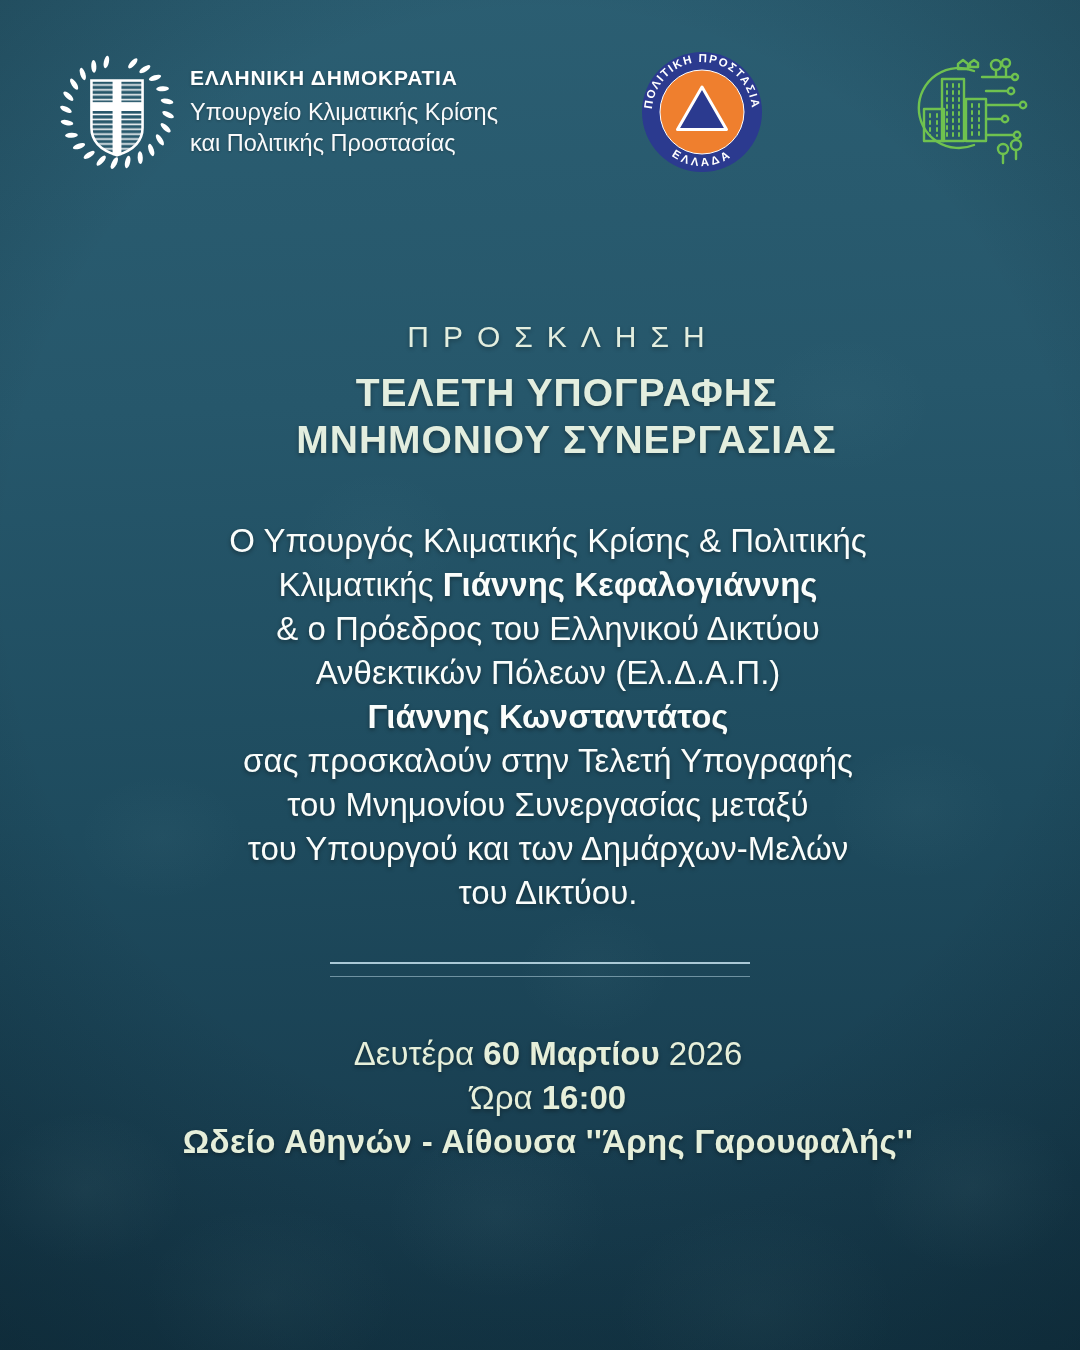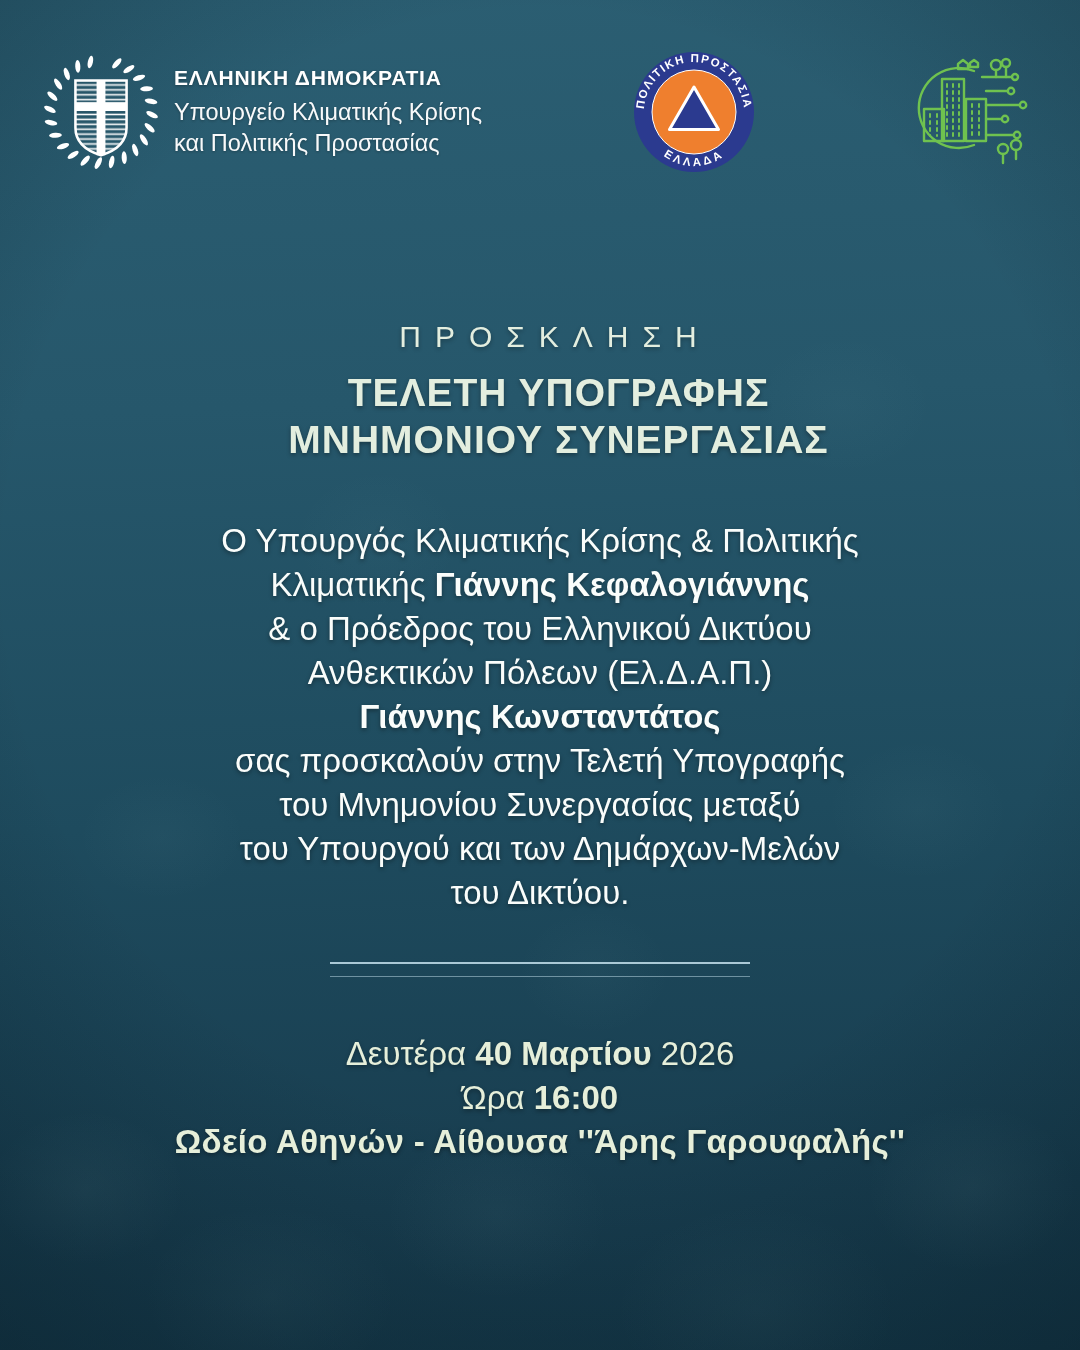--- a/index.html
+++ b/index.html
@@ -23,21 +23,21 @@
       radial-gradient(130px 100px at 85% 60%, rgba(150,200,205,.04), transparent 70%),
       radial-gradient(110px 90px at 55% 72%, rgba(150,200,205,.035), transparent 70%),
       radial-gradient(120px 100px at 35% 40%, rgba(150,200,205,.03), transparent 70%),
       radial-gradient(130px 100px at 78% 30%, rgba(150,200,205,.03), transparent 70%);
   }
   
   .poster::after{
     content:"";position:absolute;inset:0;pointer-events:none;
     background:radial-gradient(ellipse 90% 75% at 50% 42%, rgba(0,0,0,0) 55%, rgba(4,22,31,.42) 100%);
   }
-  .layer{position:absolute;left:0;right:0;z-index:2;}
+  .layer{position:absolute;left:16px;right:0;z-index:2;}
 
   
   .header{top:50px;display:flex;align-items:center;justify-content:space-between;padding:0 42px;}
   .logo-group{display:flex;align-items:center;}
   .gov-text{margin-left:14px;color:#fff;text-shadow:0 1px 3px rgba(0,0,0,.3);}
   .gov-line1{font-size:21px;font-weight:bold;letter-spacing:.8px;margin-bottom:7px;}
   .gov-line2,.gov-line3{font-size:23.5px;font-weight:400;line-height:31px;opacity:.97;}
   .net-text{margin-left:10px;text-align:center;color:#fff;text-shadow:0 1px 3px rgba(0,0,0,.3);}
   .net-line{font-size:22px;font-weight:bold;letter-spacing:.2px;line-height:28px;white-space:nowrap;}
   .net-tagline{font-size:12.5px;font-weight:bold;color:#7ac355;margin-top:7px;letter-spacing:-.2px;white-space:nowrap;}
@@ -196,18 +196,18 @@
     <div><b>Γιάννης Κωνσταντάτος</b></div>
     <div>σας προσκαλούν στην Τελετή Υπογραφής</div>
     <div>του Μνημονίου Συνεργασίας μεταξύ</div>
     <div>του Υπουργού και των Δημάρχων-Μελών</div>
     <div>του Δικτύου.</div>
   </div>
 
   <div class="divider"></div>
 
   <div class="layer details">
-    <div><span>Δευτέρα </span><b>40 Μαρτίου</b><span> 2026</span></div>
+    <div><span>Δευτέρα </span><b>60 Μαρτίου</b><span> 2026</span></div>
     <div><span>Ώρα </span><b>16:00</b></div>
     <div class="venue">Ωδείο Αθηνών - Αίθουσα ''Άρης Γαρουφαλής''</div>
   </div>
 
 </div>
 
 </body></html>

